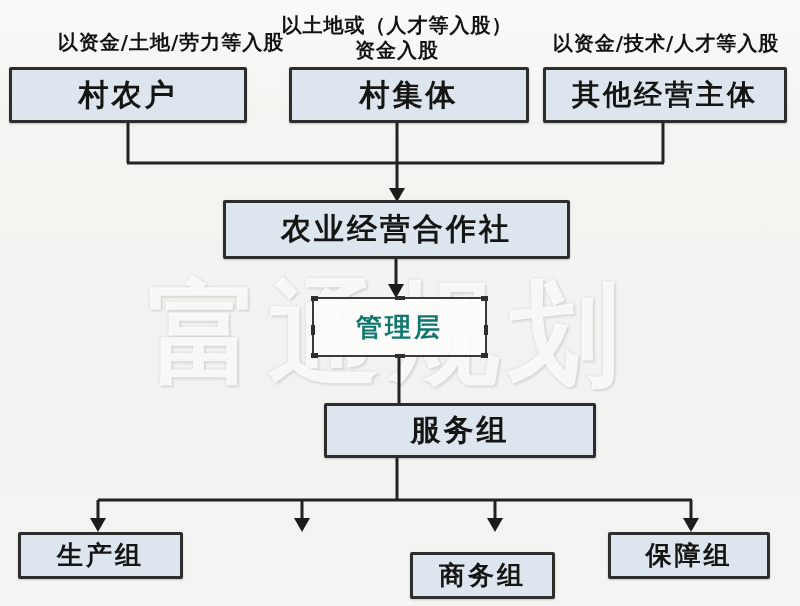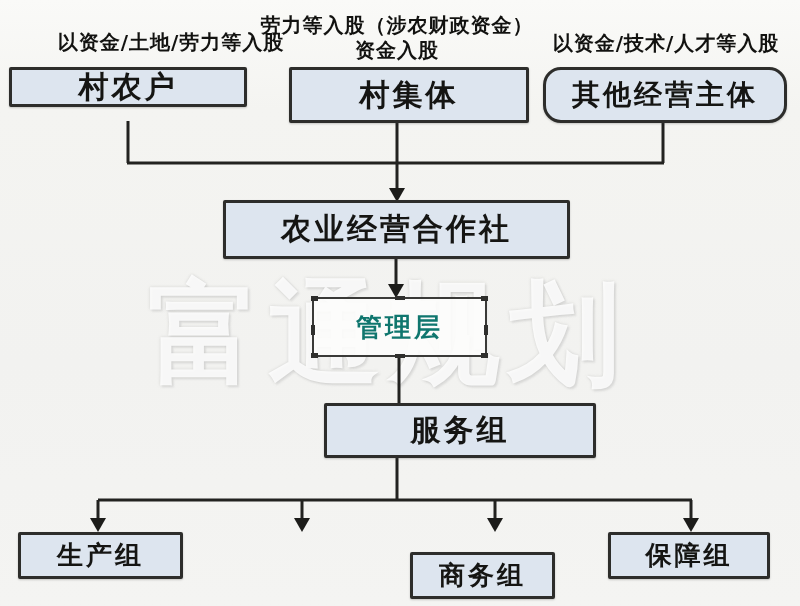--- a/index.html
+++ b/index.html
@@ -56,21 +56,21 @@
     display:flex;
     align-items:center;
     justify-content:center;
     font-weight:bold;
     color:#151513;
     box-sizing:border-box;
     letter-spacing:3px;
     box-shadow:0 1px 2px rgba(60,60,60,0.25);
   }
   .box.big{font-size:30px;}
-  .box.mid{font-size:28px;border-radius:18px;}
+  .box.mid{font-size:28px;}
   .box.small{font-size:26px;}
   .box.mgmt{
     background:rgba(252,252,251,0.92);
     border:2px solid #3a3a38;
     color:#0f766e;
     font-size:26px;
     box-shadow:none;
   }
   .handle{
     position:absolute;
@@ -110,27 +110,27 @@
     <path d="M397,457 V500 M98,500 H692 M98,500 V520 M302,500 V520 M495,500 V520 M691,500 V520"></path>
     <polygon points="90,518 106,518 98,532"></polygon>
     <polygon points="294,518 310,518 302,532"></polygon>
     <polygon points="487,518 503,518 495,532"></polygon>
     <polygon points="683,518 699,518 691,532"></polygon>
   </svg>
 
   <div class="lbl" style="left:8px;top:30px;width:240px;margin-left:43px;">以资金/土地/劳力等入股</div>
 
   <div class="lbl" style="left:255px;top:13px;width:284px;">
-    <div>劳力等入股（涉农财政资金）</div>
+    <div>以土地或（人才等入股）</div>
     <div>资金入股</div>
   </div>
 
   <div class="lbl" style="left:540px;top:31px;width:252px;">以资金/技术/人才等入股</div>
 
-  <div class="box big" style="left:9px;top:67px;width:238px;height:40px;">村农户</div>
+  <div class="box big" style="left:9px;top:67px;width:238px;height:56px;">村农户</div>
   <div class="box big" style="left:277px;top:67px;width:240px;height:56px;margin-left:12px;">村集体</div>
   <div class="box mid" style="left:543px;top:67px;width:244px;height:56px;">其他经营主体</div>
 
   <div class="box big" style="left:223px;top:200px;width:347px;height:59px;">农业经营合作社</div>
 
   <div class="box mgmt" style="left:312px;top:297px;width:175px;height:60px;">
     <span class="handle h-c h-tl"></span>
     <span class="handle h-c h-tr"></span>
     <span class="handle h-c h-bl"></span>
     <span class="handle h-c h-br"></span>

